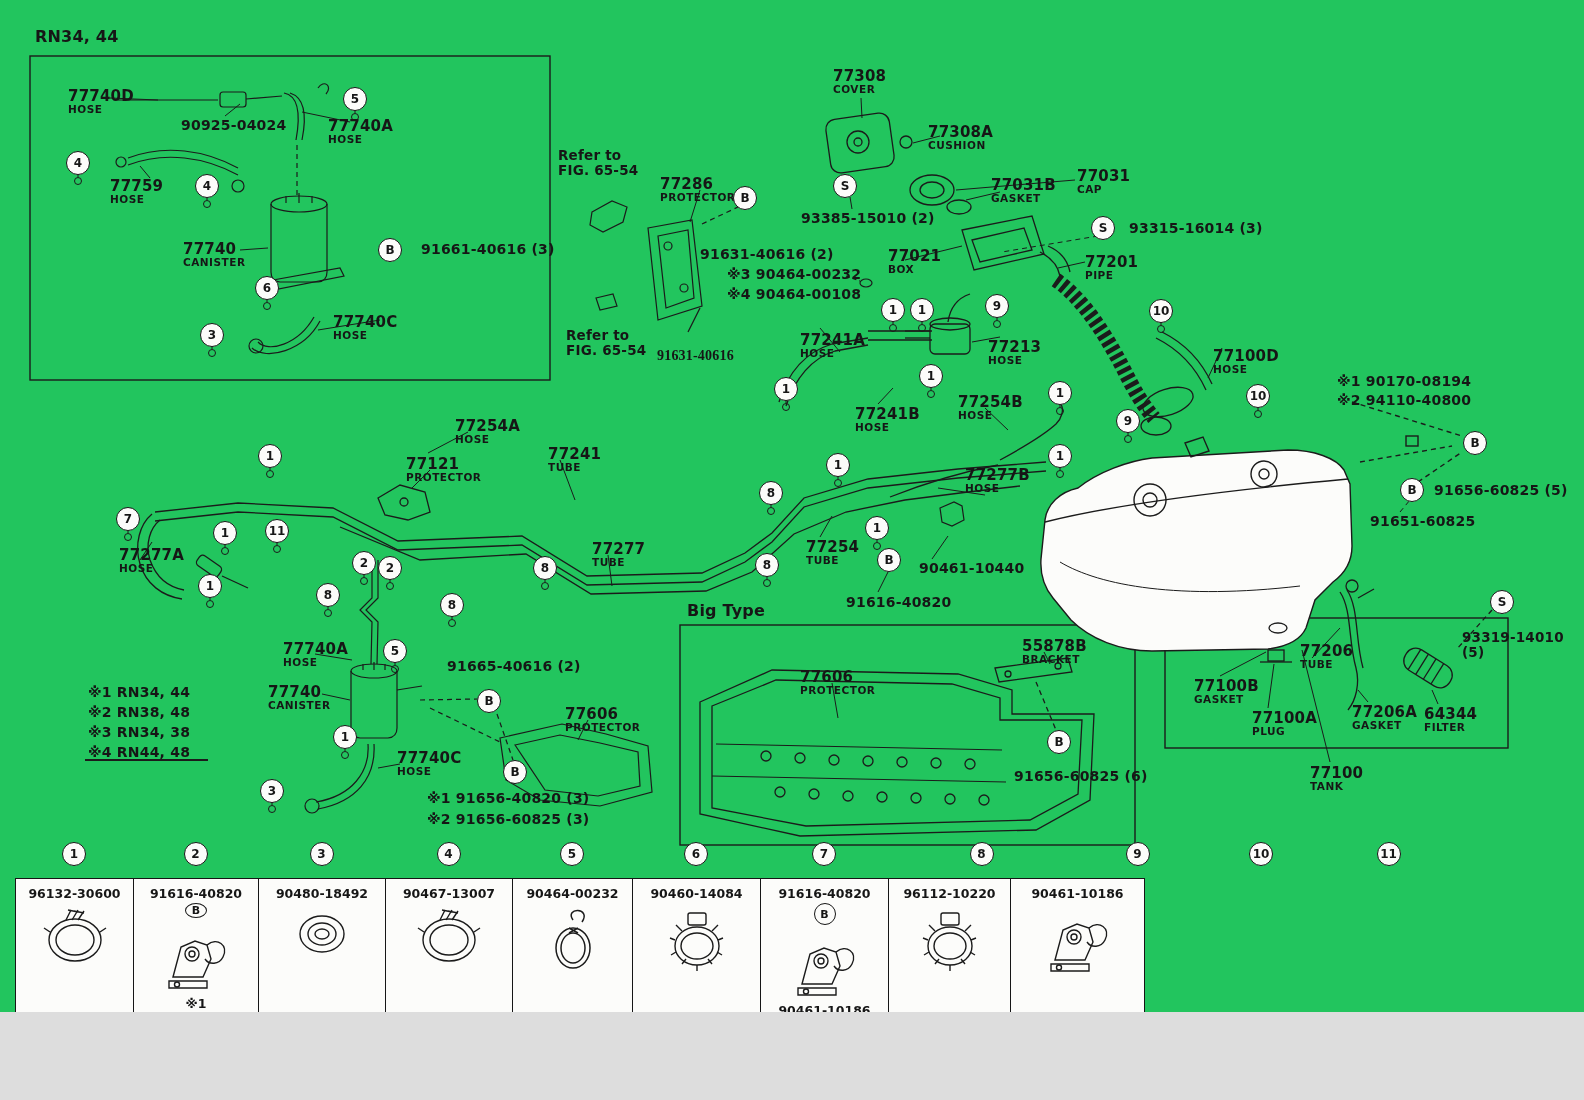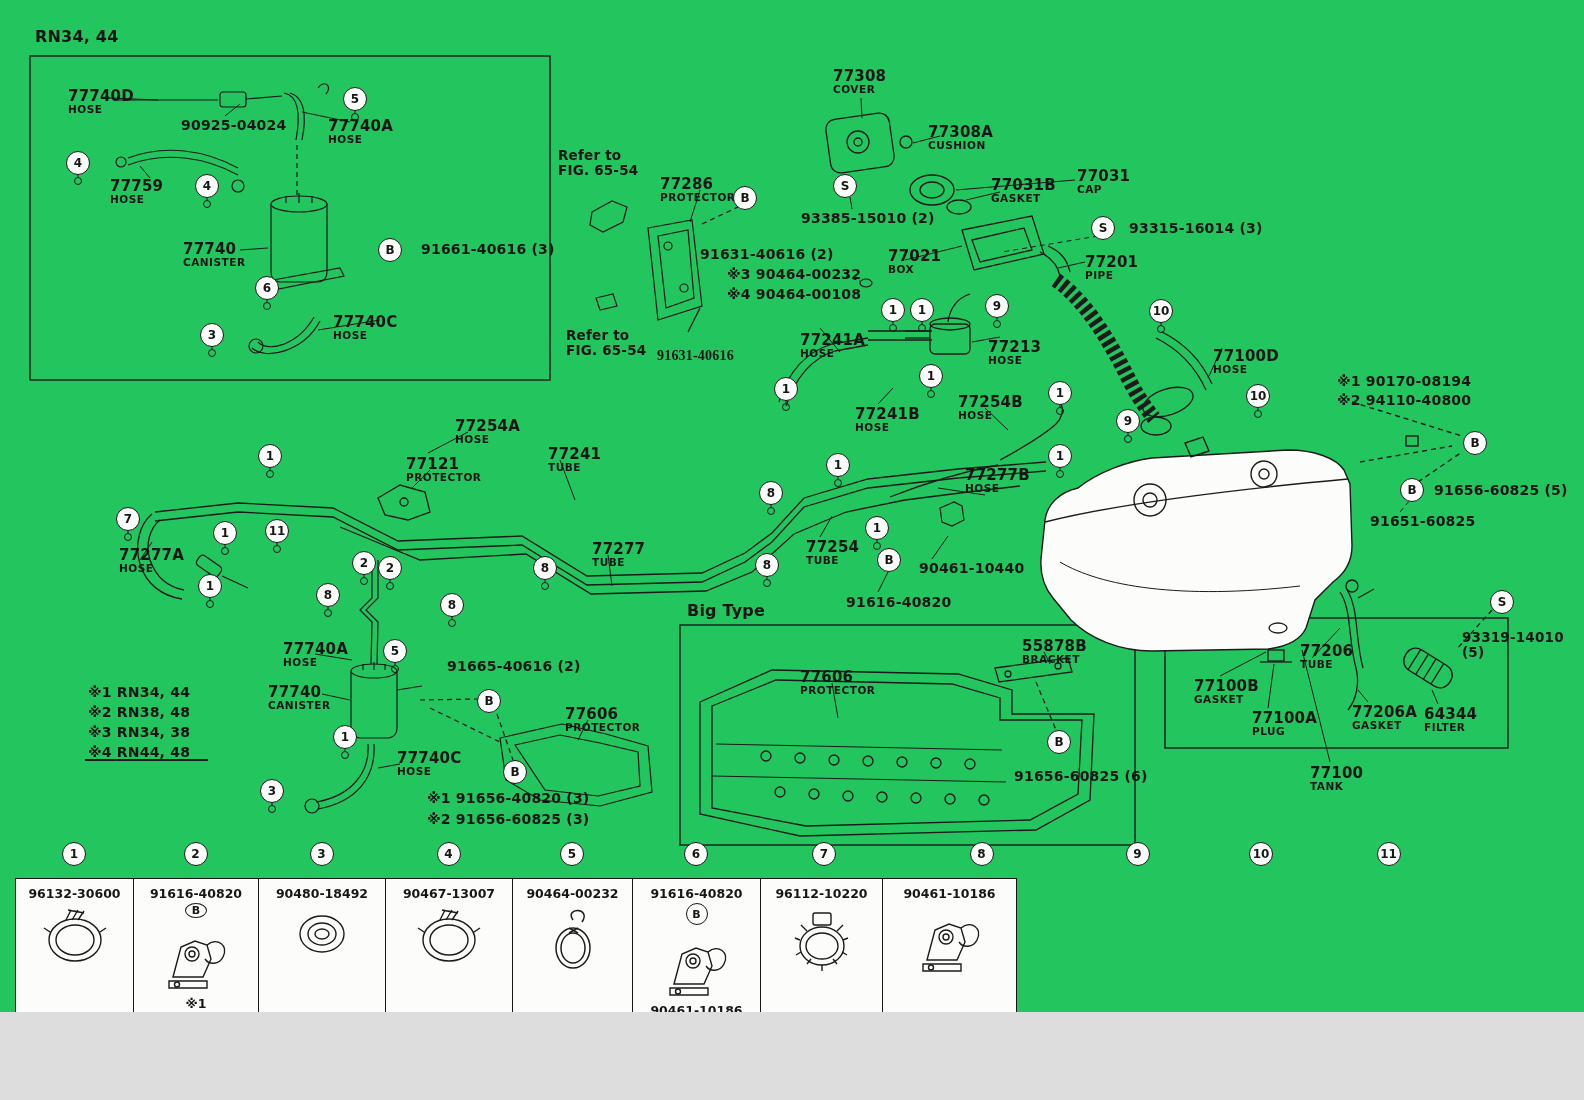--- a/index.html
+++ b/index.html
@@ -644,20 +644,35 @@
             <g fill="none" stroke="#1b1b1b" stroke-width="1.5">
               <path d="M32,16 c-9,-13 19,-13 9,2"></path>
               <ellipse cx="32" cy="44" rx="17" ry="20"></ellipse>
               <ellipse cx="32" cy="44" rx="12" ry="15"></ellipse>
               <path d="M28,24 l9,5 M37,24 l-9,5"></path>
             </g>
           </svg>
         </div>
       </div>
       <div class="leg-c" style="width: 128px;">
+        <div class="leg-t">90460-14084</div>
+        <div class="leg-i">
+          <svg width="70" height="70" viewBox="0 0 70 70">
+            <g fill="none" stroke="#1b1b1b" stroke-width="1.4">
+              <ellipse cx="35" cy="42" rx="22" ry="19"></ellipse>
+              <ellipse cx="35" cy="42" rx="16" ry="13"></ellipse>
+              <rect x="26" y="9" width="18" height="12" rx="2"></rect>
+              <path d="M20,27 l-6,-6 M50,27 l6,-6"></path>
+              <path d="M24,55 l-4,5 M46,55 l4,5 M35,61 l0,6"></path>
+              <path d="M13,36 l-5,-2 M14,48 l-5,3 M56,36 l5,-2 M55,48 l5,3"></path>
+            </g>
+          </svg>
+        </div>
+      </div>
+      <div class="leg-c" style="width: 128px;">
         <div class="leg-t">91616-40820</div>
         <div class="clet-s">B</div>
         <div class="leg-i">
           <svg width="74" height="72" viewBox="0 0 74 72">
             <g fill="none" stroke="#1b1b1b" stroke-width="1.4">
               <path d="M14,56 L22,26 L36,20 L48,24 L52,38 L44,56 Z"></path>
               <circle cx="33" cy="33" r="7"></circle>
               <circle cx="33" cy="33" r="3"></circle>
               <path d="M10,60 L48,60 L48,67 L10,67 Z"></path>
               <circle cx="18" cy="63.5" r="2.5"></circle>

